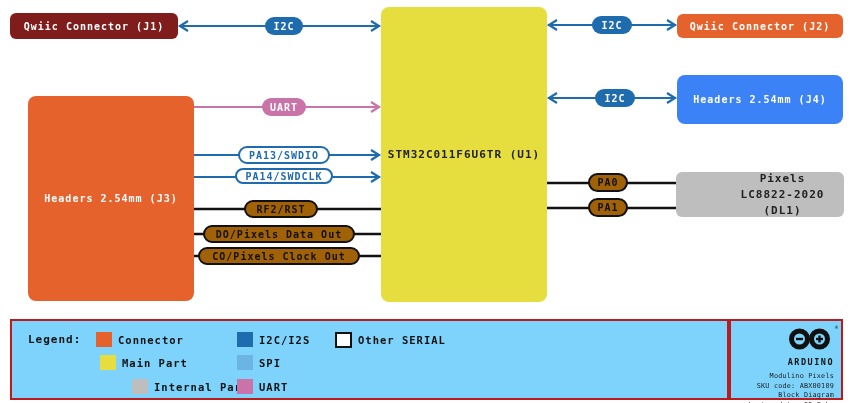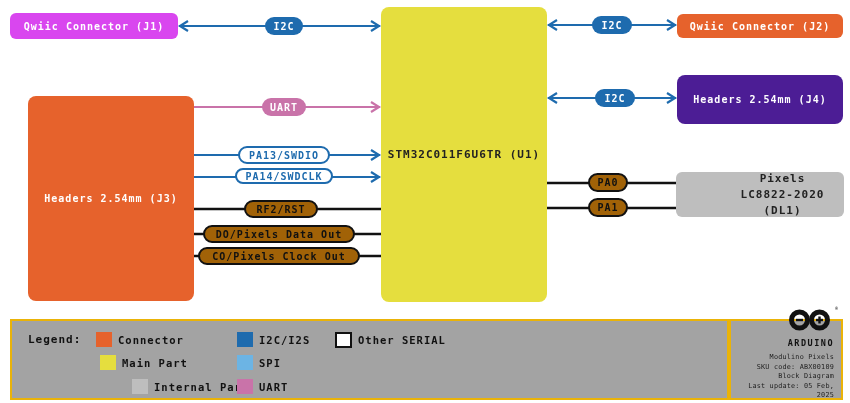--- a/index.html
+++ b/index.html
@@ -25,28 +25,28 @@
   .ln-black{stroke:#111;stroke-width:2.4;fill:none;}
   
   .pill{
     display:flex;align-items:center;justify-content:center;
     font-weight:bold;font-size:10px;letter-spacing:1px;border-radius:10px;
   }
   .pill.solid{color:#fff;}
   .pill.outline-blue{background:#fff;border:2px solid #1E6BAE;color:#1E6BAE;}
   .pill.outline-black{background:#a16207;border:2.4px solid #111;color:#111;}
   
-  .panel{border:2px solid #eab308;background:#a3a3a3;}
+  .panel{border:2px solid #b91c1c;background:#7dd3fc;}
   .lg-title{font-weight:bold;font-size:11px;letter-spacing:1px;color:#111;}
   .lg-item{display:flex;align-items:center;gap:6px;}
   .sw{width:16px;height:15px;display:inline-block;flex:0 0 auto;}
   .sw-border{border:2.4px solid #111;width:13px;height:12px;}
   .lg-label{font-weight:bold;font-size:10.5px;letter-spacing:1px;color:#111;white-space:nowrap;}
   
-  .ard-panel{display:flex;flex-direction:column;align-items:flex-end;padding:5px 7px 16px 4px;justify-content:center;}
+  .ard-panel{display:flex;flex-direction:column;align-items:flex-end;padding:5px 7px 16px 4px;}
   .ard-brand{font-weight:bold;font-size:8.5px;letter-spacing:1.5px;color:#111;margin-top:1px;}
   .ard-info{margin-top:5px;text-align:right;font-size:6.8px;line-height:9.6px;color:#222;letter-spacing:0.2px;}
   .reg{position:absolute;font-size:5px;color:#111;}
 </style>
 </head>
 <body>
 
 <div id="stage">
 
   <svg class="wires" width="850" height="403" viewBox="0 0 850 403">
@@ -86,27 +86,27 @@
       <path class="ln-blue" d="M371,172 L379,177 L371,182"></path>
     </g>
 
     <line class="ln-black" x1="178" y1="209" x2="381" y2="209"></line>
     <line class="ln-black" x1="178" y1="234" x2="381" y2="234"></line>
     <line class="ln-black" x1="178" y1="256" x2="381" y2="256"></line>
     <line class="ln-black" x1="547" y1="183" x2="677" y2="183"></line>
     <line class="ln-black" x1="547" y1="208" x2="677" y2="208"></line>
   </svg>
 
-  <div class="abs block small white-text" style="left: 10px; top: 13px; width: 168px; height: 26px; background: #d946ef;">Qwiic Connector (J1)</div>
+  <div class="abs block small white-text" style="left: 10px; top: 13px; width: 168px; height: 26px; background: #7f1d1d;">Qwiic Connector (J1)</div>
 
   <div class="abs block small white-text" style="left: 677px; top: 14px; width: 166px; height: 24px; background: rgb(230, 98, 44);">Qwiic Connector (J2)</div>
 
   <div class="abs block small white-text" style="left: 28px; top: 96px; width: 166px; height: 205px; border-radius: 8px; background: rgb(230, 98, 44);">Headers 2.54mm (J3)</div>
 
-  <div class="abs block small white-text" style="left: 677px; top: 75px; width: 166px; height: 49px; border-radius: 8px; background: #4c1d95;">Headers 2.54mm (J4)</div>
+  <div class="abs block small white-text" style="left: 677px; top: 75px; width: 166px; height: 49px; border-radius: 8px; background: #3b82f6;">Headers 2.54mm (J4)</div>
 
   <div class="abs block dark-text two-line" style="left: 381px; top: 7px; width: 166px; height: 295px; border-radius: 8px; background: rgb(229, 222, 62);">
     <div>
       <div>STM32C011F6U6TR (U1)</div>
     </div>
   </div>
 
   <div class="abs block dark-text two-line" style="left: 676px; top: 172px; width: 168px; height: 45px; border-radius: 6px; background: rgb(190, 190, 190); padding-left: 45px;">
     <div>
       <div>Pixels</div>

